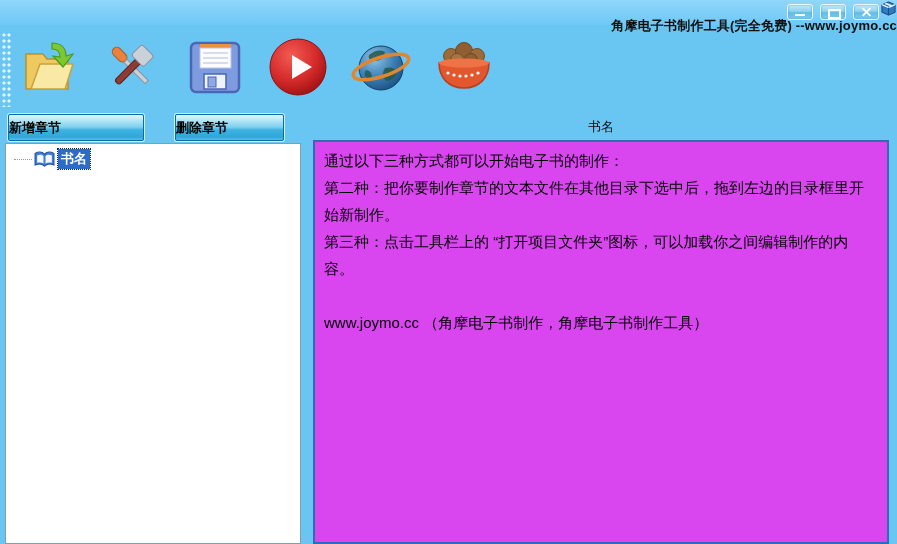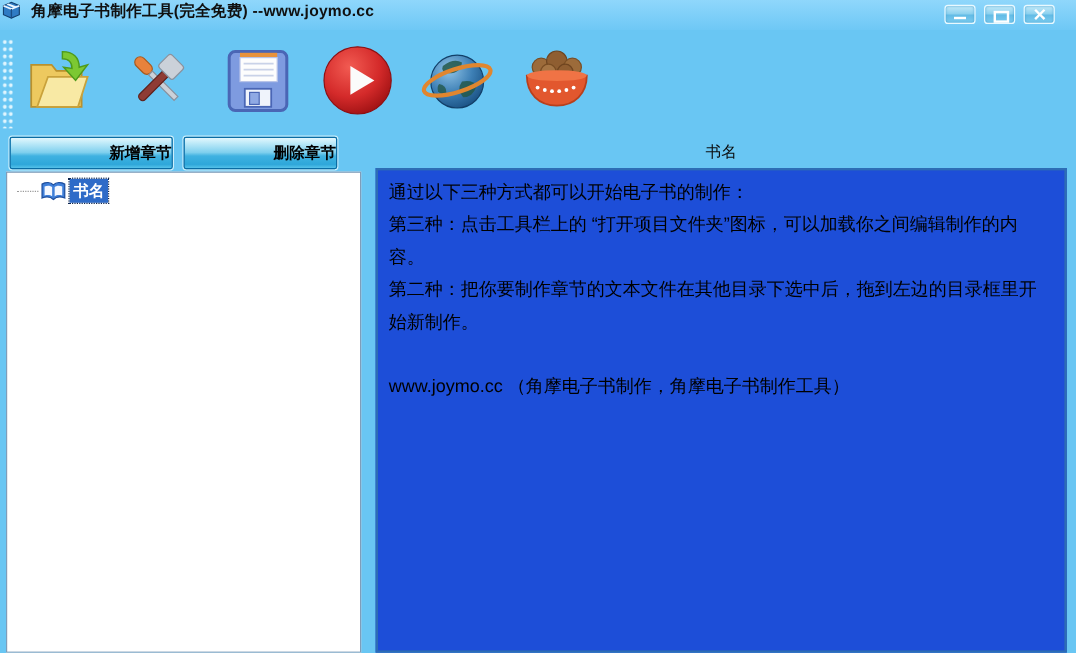--- a/index.html
+++ b/index.html
@@ -6,21 +6,21 @@
   body{
     width:897px;height:544px;position:relative;overflow:hidden;
     background:#69C6F3;
     font-family:"Liberation Sans","DejaVu Sans",sans-serif;
     -webkit-font-smoothing:antialiased;
   }
   
   .titlebar{
     position:absolute;top:0;left:0;right:0;height:25px;
     background:linear-gradient(180deg,#8FD7FB 0%,#7BCEF8 60%,#6EC8F5 100%);
-    display:flex;align-items:flex-start;padding-left:1px;box-sizing:border-box;
+    display:flex;align-items:flex-end;padding-left:12px;box-sizing:border-box;flex-direction:column;
   }
   .app-icon{width:17px;height:17px;flex:0 0 auto;}
   .title-text{margin-left:8px;font-size:13px;font-weight:bold;color:#101010;letter-spacing:.2px;}
   .win-controls{position:absolute;top:4px;right:18px;display:flex;gap:7px;}
   .win-btn{
     width:26px;height:16px;border-radius:3px;cursor:default;
     background:linear-gradient(180deg,#C4EAF9 0%,#8ED2EF 45%,#63BCE6 55%,#7CCBEF 100%);
     border:1px solid #E9F9FF;box-shadow:inset 0 0 2px #3E9ACA;
     position:relative;box-sizing:border-box;
   }
@@ -35,48 +35,48 @@
     position:absolute;left:2px;top:8px;width:9px;height:74px;
     background-image:radial-gradient(circle at 2px 2px,#DFF5FE 1.3px,rgba(0,0,0,0) 1.9px);
     background-size:5px 6px;
   }
   .tool-icons{position:absolute;left:18px;top:10px;display:flex;align-items:center;}
   .tool-btn{width:62px;height:64px;margin-right:21px;display:flex;align-items:center;justify-content:center;cursor:pointer;}
   .tool-btn svg{display:block;}
   
   .chapter-btn{
     position:absolute;top:114px;height:27px;box-sizing:border-box;
-    font-size:13px;font-weight:bold;color:#000;text-align:right;line-height:25px;
+    font-size:13px;font-weight:bold;color:#000;text-align:left;line-height:25px;
     background:linear-gradient(180deg,#E2F7FD 0%,#BCE9F8 18%,#7FD0EE 48%,#3FB2E1 60%,#2EA7DA 88%,#55C1E9 100%);
     border:1px solid #0A6CA3;border-radius:2px;
     box-shadow:0 0 0 1px #CDEFFB;cursor:pointer;
   }
   .btn-add{left:8px;width:136px;}
-  .btn-del{left:153px;width:128px;}
+  .btn-del{left:175px;width:109px;}
   .book-header{
     position:absolute;left:313px;top:114px;width:576px;height:26px;
     font-size:13px;color:#0a0a0a;text-align:center;line-height:26px;
   }
   
   .tree-panel{
     position:absolute;left:5px;top:143px;width:296px;bottom:0;
     background:#fff;border:1px solid #7F9DB9;box-sizing:border-box;
     padding-top:5px;
   }
   .tree-item{display:flex;align-items:center;height:20px;margin-left:8px;cursor:pointer;}
   .tree-line{width:18px;height:0;border-top:1px dotted #9a9a9a;margin-right:2px;}
   .book-icon{width:21px;height:17px;margin-right:3px;flex:0 0 auto;}
   .tree-label{
     font-size:13px;font-weight:bold;color:#fff;background:#2E6BC8;
     padding:1px 3px;outline:1px dotted #10264e;
   }
   
   .content-panel{
     position:absolute;left:313px;top:140px;width:576px;bottom:0;
-    background:#1d4ed8;border:2px solid #2D6DB5;box-sizing:border-box;
+    background:#d946ef;border:2px solid #2D6DB5;box-sizing:border-box;
     padding:5px 9px;cursor:text;
   }
   .content-line{
     font-size:15px;line-height:27px;min-height:27px;color:#000;
     white-space:pre-wrap;word-break:break-all;
   }
 </style>
 </head>
 <body>
 
@@ -203,17 +203,17 @@
       <path d="M1 2.2 C4 .6 7.8 .7 10 2.8 C12.2 .7 16 .6 19 2.2 L19 13.2 C16 12 12.2 12.2 10 14.4 C7.8 12.2 4 12 1 13.2 Z" fill="#3F7FD9" stroke="#1D4E9E" stroke-width="1"></path>
       <path d="M3 4.2 C5.4 3.2 7.7 3.4 9 4.8 L9 11.8 C7.7 10.8 5.4 10.6 3 11.2 Z" fill="#F4F8FF"></path>
       <path d="M17 4.2 C14.6 3.2 12.3 3.4 11 4.8 L11 11.8 C12.3 10.8 14.6 10.6 17 11.2 Z" fill="#F4F8FF"></path>
     </svg>
     <span class="tree-label">书名</span>
   </div>
 </div>
 
 <div class="content-panel">
   <div class="content-line">通过以下三种方式都可以开始电子书的制作：</div>
+  <div class="content-line">第二种：把你要制作章节的文本文件在其他目录下选中后，拖到左边的目录框里开始新制作。</div>
   <div class="content-line">第三种：点击工具栏上的 “打开项目文件夹”图标，可以加载你之间编辑制作的内容。</div>
-  <div class="content-line">第二种：把你要制作章节的文本文件在其他目录下选中后，拖到左边的目录框里开始新制作。</div>
   <div class="content-line"></div>
   <div class="content-line">www.joymo.cc （角摩电子书制作，角摩电子书制作工具）</div>
 </div>
 
 </body></html>

